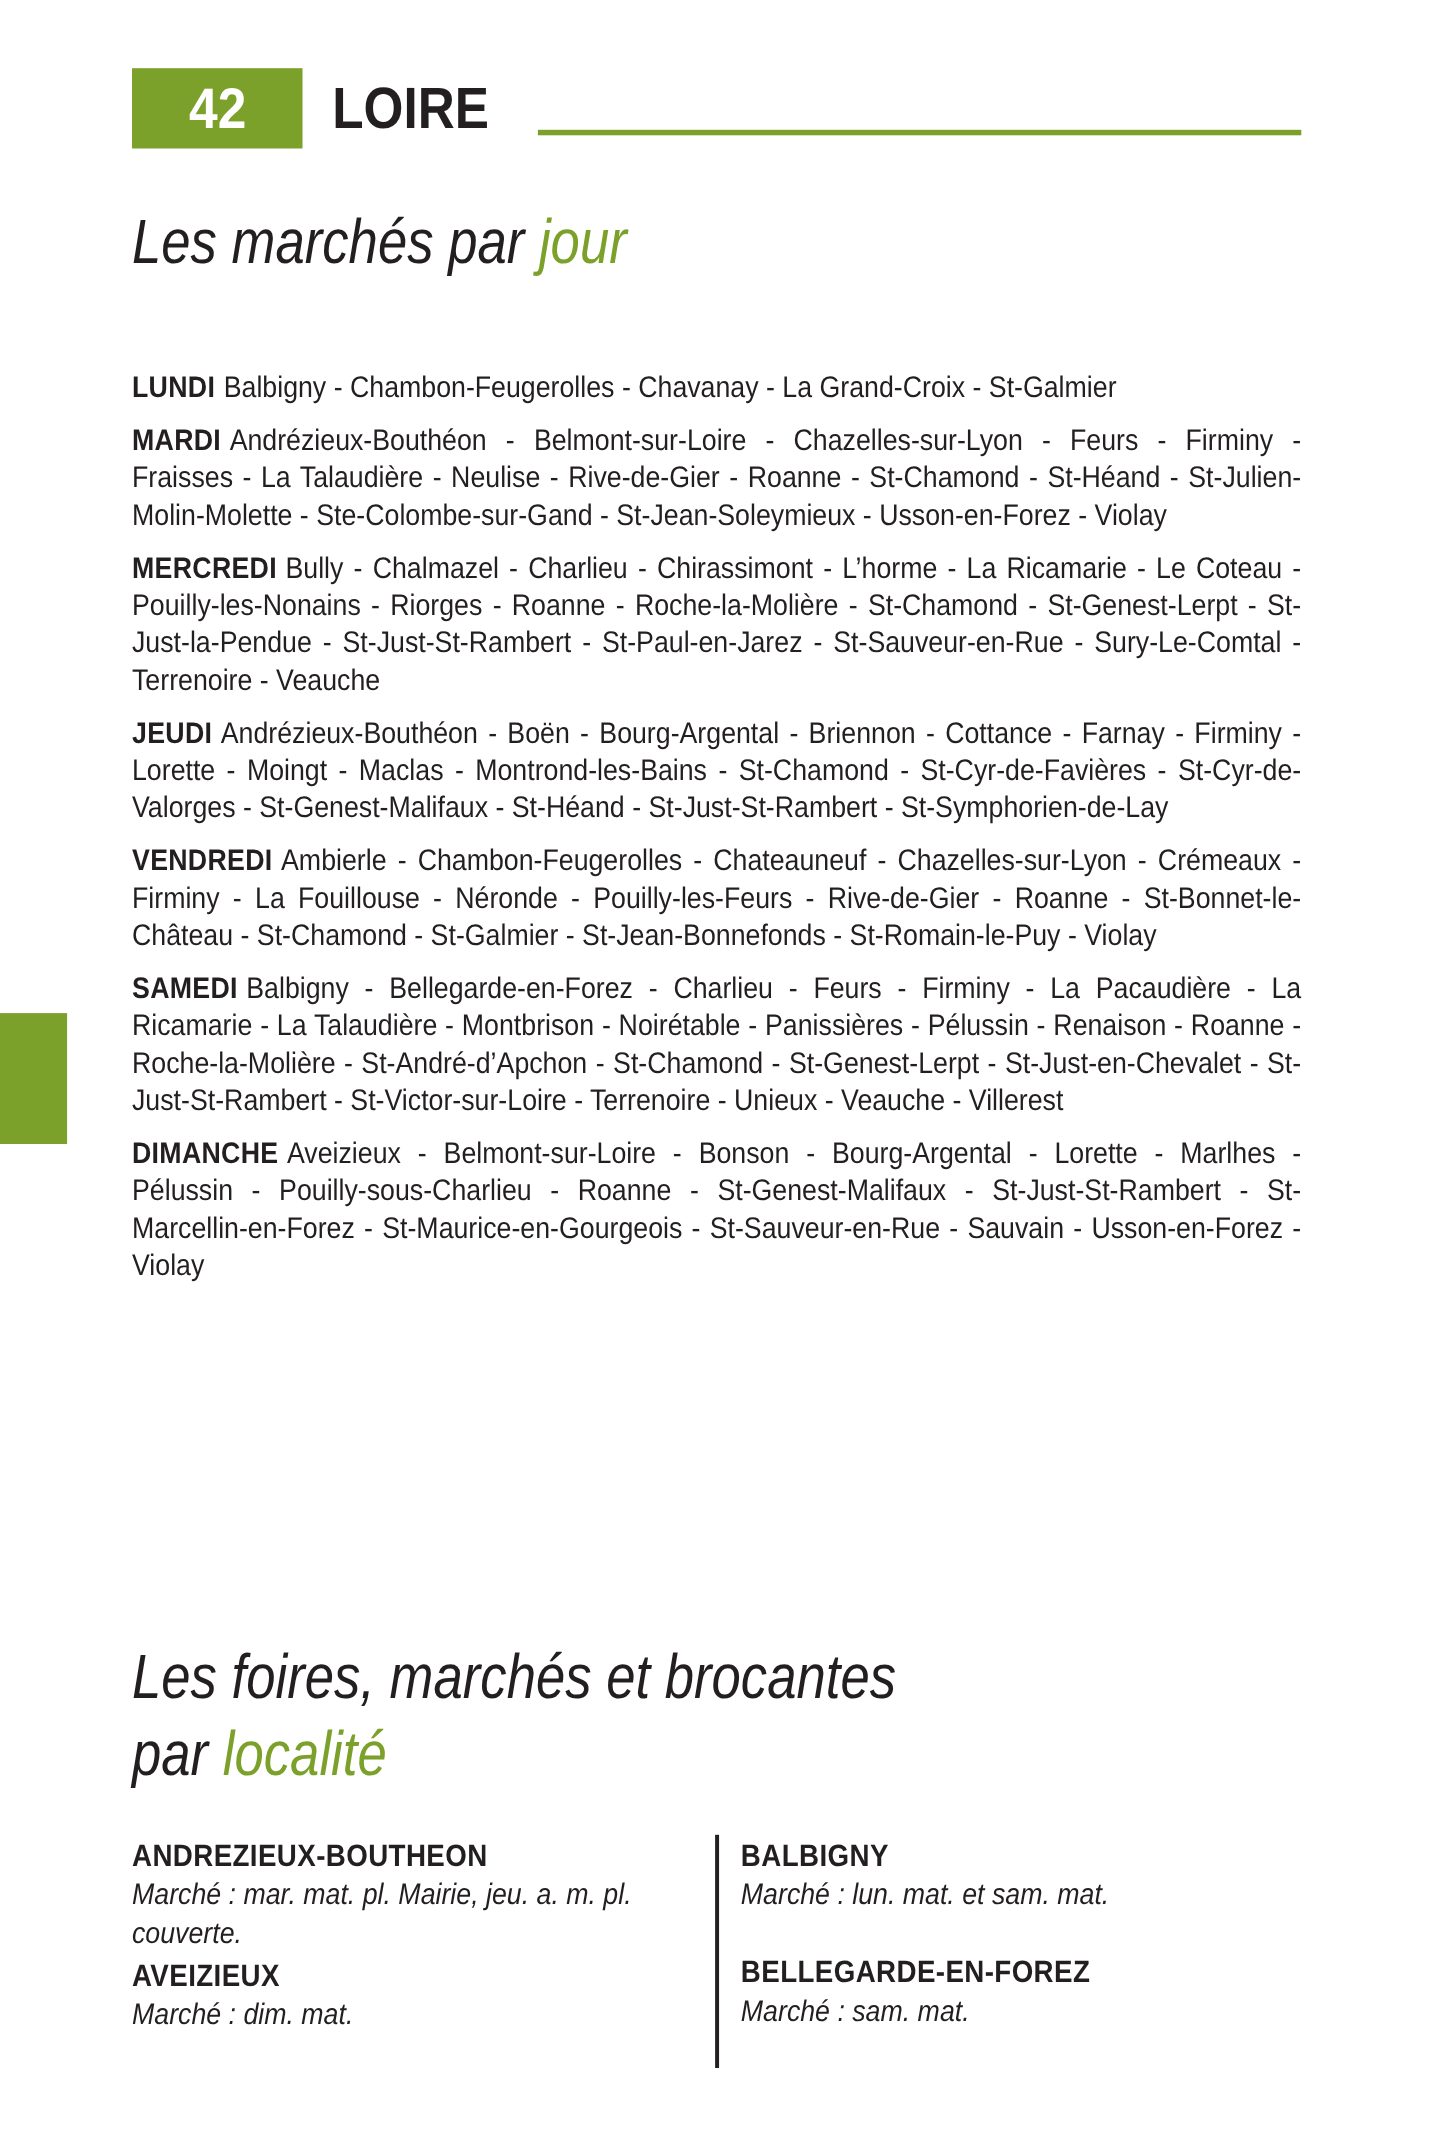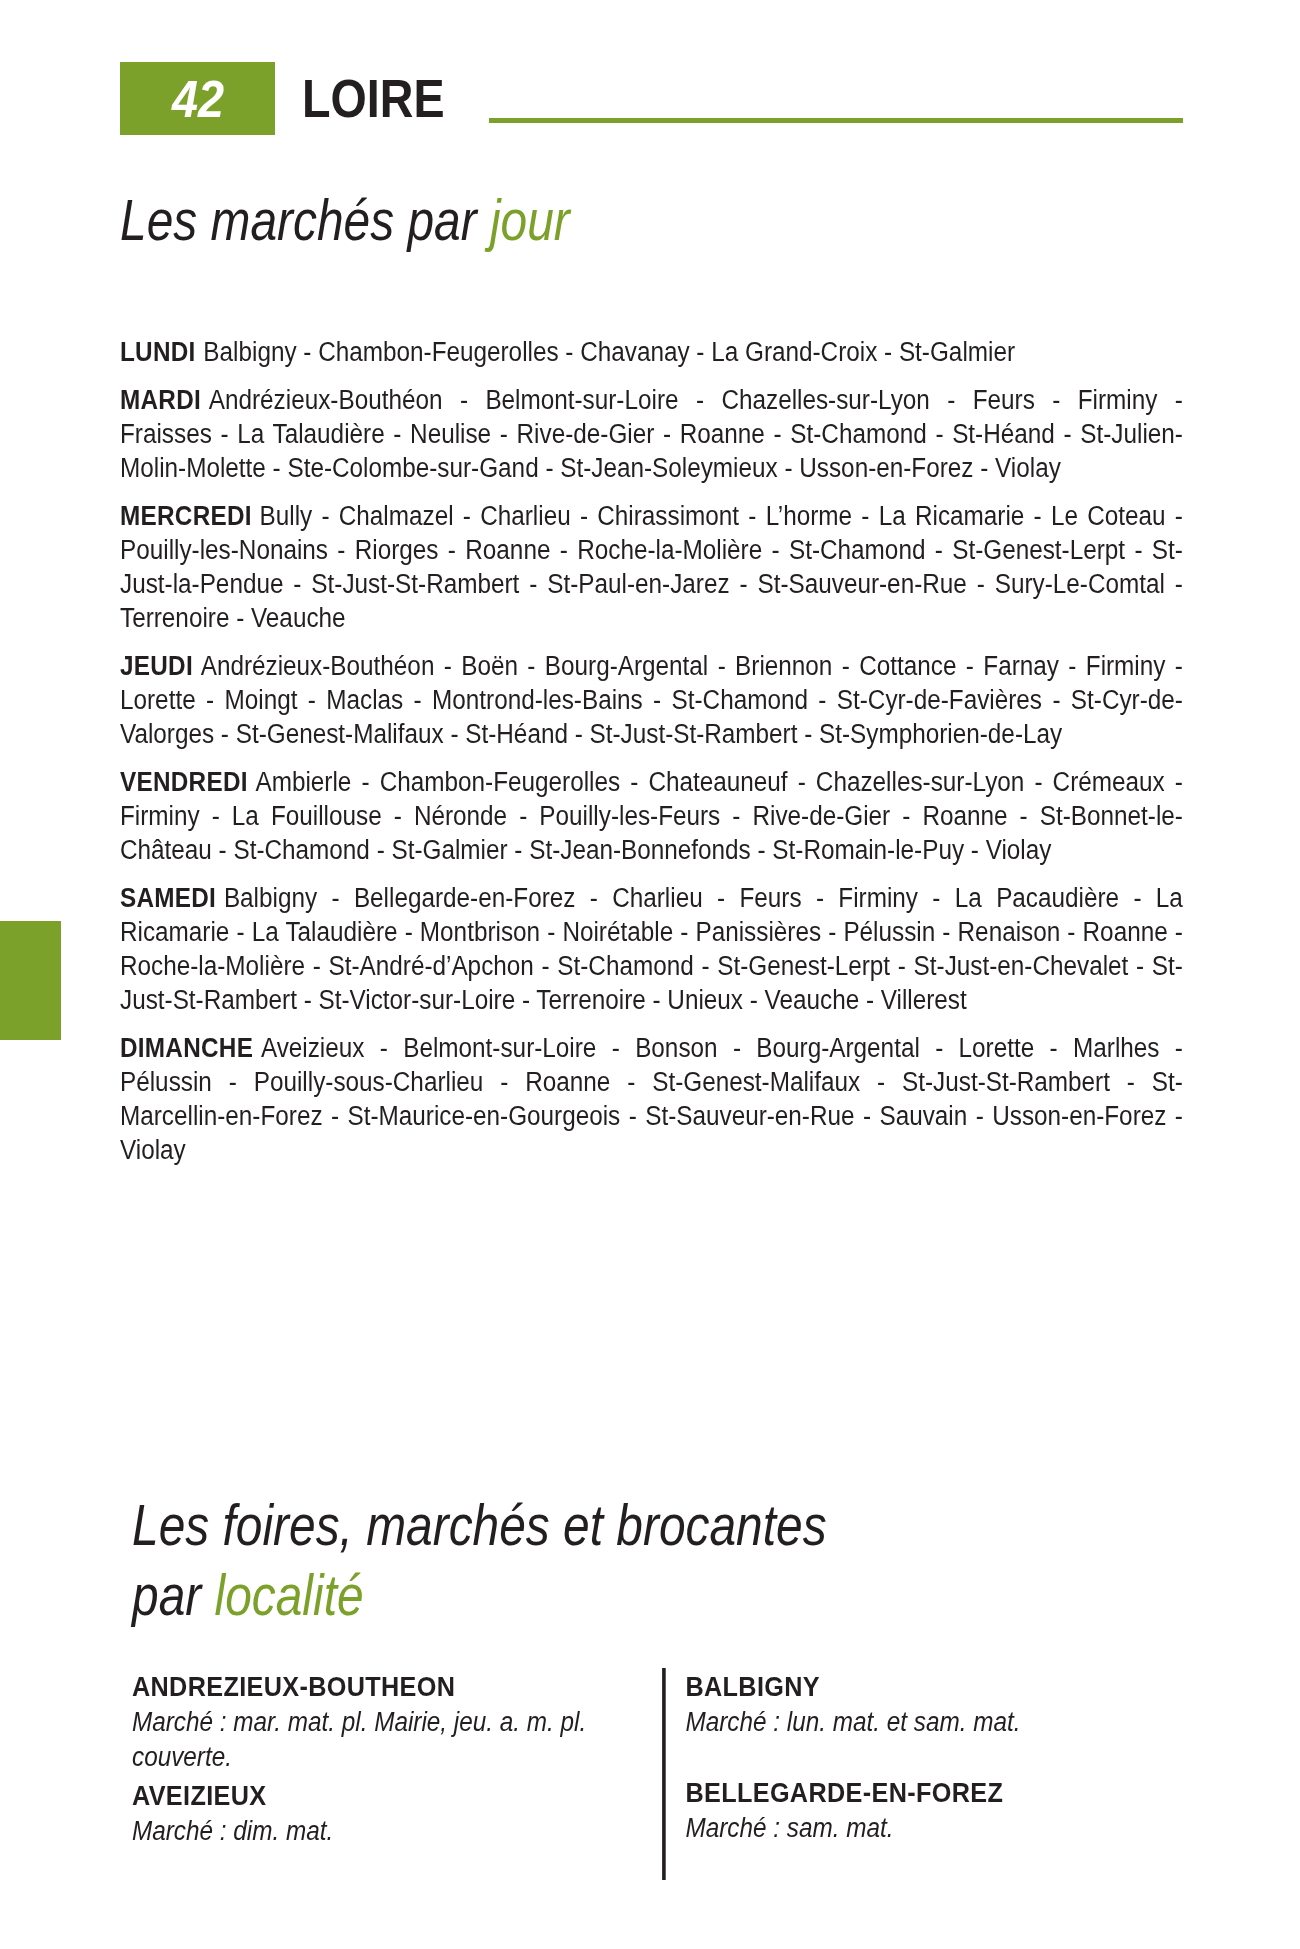--- a/index.html
+++ b/index.html
@@ -16,21 +16,21 @@
   .green-tab{
     position:absolute;left:0;top:921px;width:61px;height:119px;
     background:var(--accent);
   }
   .page{position:absolute;left:120px;top:62px;width:1063px;}
 
   
   .header{display:flex;align-items:flex-start;}
   .num-box{
     width:155px;height:73px;background:var(--accent);
-    display:flex;align-items:center;justify-content:center;flex:0 0 auto;font-style:italic;
+    display:flex;align-items:center;justify-content:center;flex:0 0 auto;
   }
   .num-box .num{
     color:#fff;font-size:52px;font-weight:bold;line-height:1;
     display:inline-block;transform:scaleX(0.9);
   }
   .dept{
     margin:0 0 0 27px;font-size:53px;line-height:73px;font-weight:bold;
     letter-spacing:0;white-space:nowrap;
   }
   .dept .stretch{display:inline-block;transform:scaleX(0.88);transform-origin:0 70%;}
@@ -48,21 +48,21 @@
   
   .days{
     margin-top:80px;width:1181px;
     transform:scaleX(0.9);transform-origin:0 0;
     font-size:27px;line-height:34px;text-align:justify;
   }
   .day{margin:0 0 14px 0;}
   .day-label{font-weight:bold;letter-spacing:0.3px;margin-right:0.32em;}
 
   
-  .sec2{position:absolute;left:12px;top:1428px;width:1063px;}
+  .sec2{position:absolute;left:0;top:1428px;width:1063px;}
   .sec2 .line{height:70px;}
   .cols{
     margin-top:38px;width:1181px;display:flex;
     transform:scaleX(0.9);transform-origin:0 0;
   }
   .col{box-sizing:border-box;}
   .col1{flex:0 0 589px;width:589px;padding-right:42px;}
   .col2{flex:1;border-left:4px solid var(--ink);padding-left:22px;}
   .entry{margin:0 0 2px 0;}
   .col2 .entry{margin-bottom:34px;}

